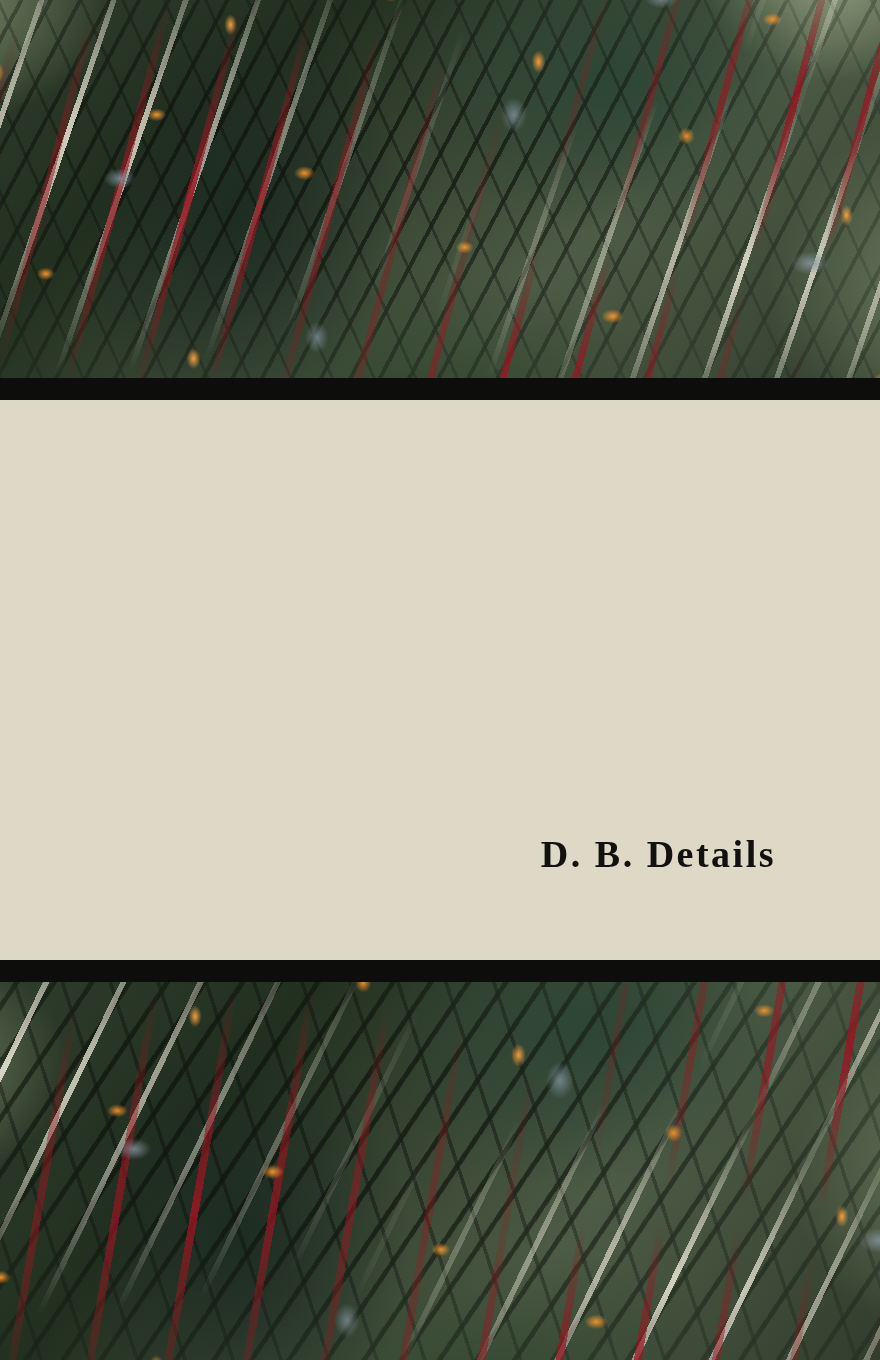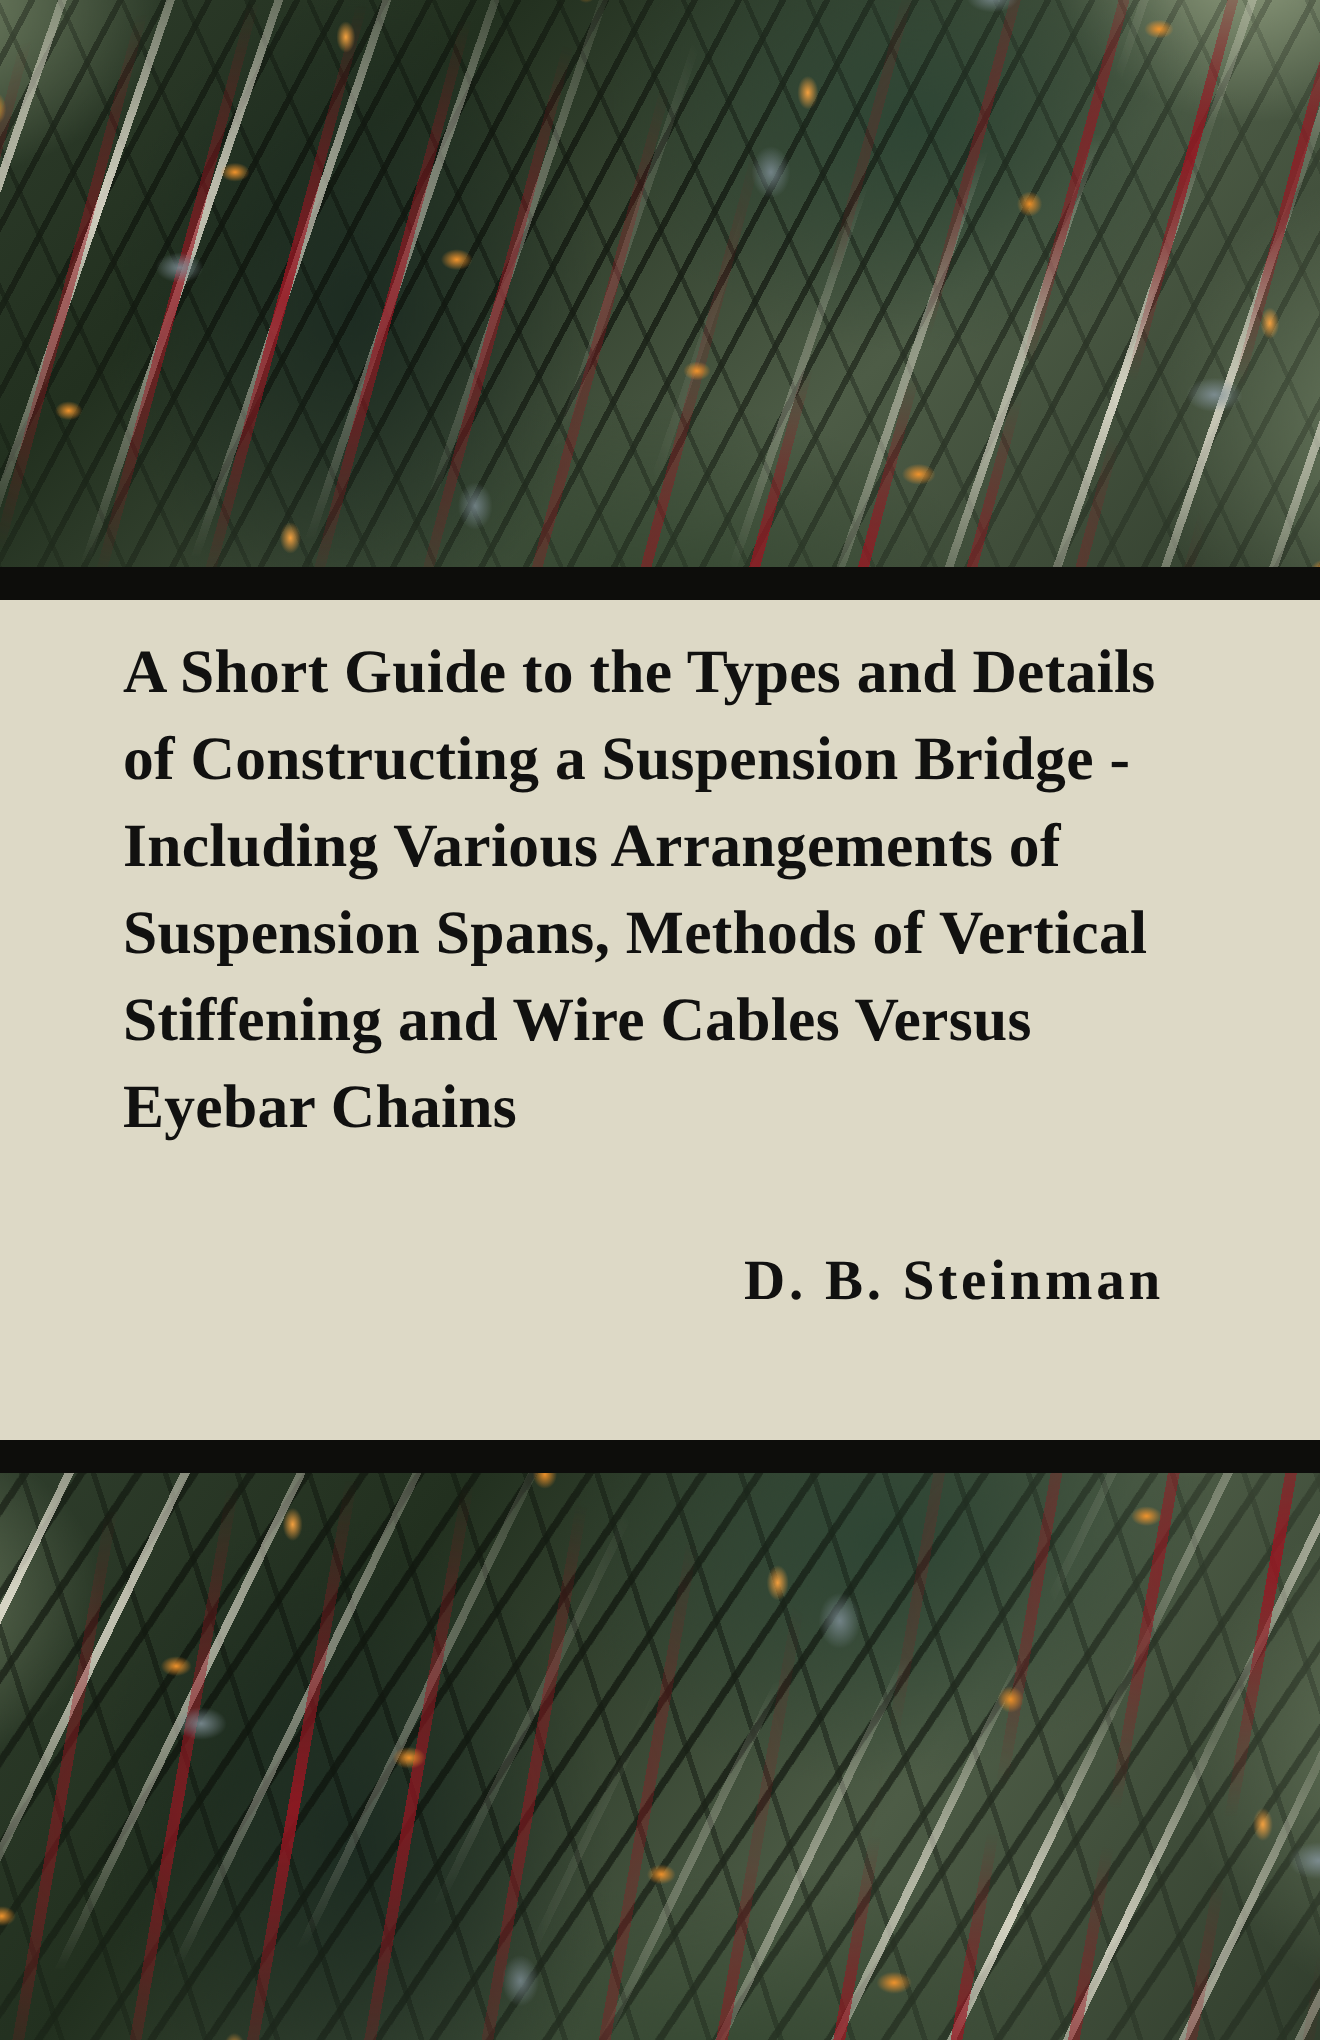--- a/index.html
+++ b/index.html
@@ -196,22 +196,21 @@
     <div class="marble-layer m-veins"></div>
     <div class="marble-layer m-cream"></div>
     <div class="marble-layer m-red"></div>
     <div class="marble-layer m-grey"></div>
     <div class="marble-layer m-dots"></div>
   </div>
 
   <div class="rule rule-top"></div>
 
   <div class="label-panel">
-    <h1 class="title">A Short Guide to the Types and Details of Constructing a Suspension Bridge - Including Various Arrangements of Suspension Spans, Methods of Vertical Stiffening and Wire Cables Versus Eyebar Chains</h1>
-    <p class="author">D. B. Steinman</p>
+    <p class="author">D. B. Details</p>
   </div>
 
   <div class="rule rule-bottom"></div>
 
   <div class="marble marble-bottom">
     <div class="marble-layer m-base"></div>
     <div class="marble-layer m-veins"></div>
     <div class="marble-layer m-cream"></div>
     <div class="marble-layer m-red"></div>
     <div class="marble-layer m-grey"></div>

